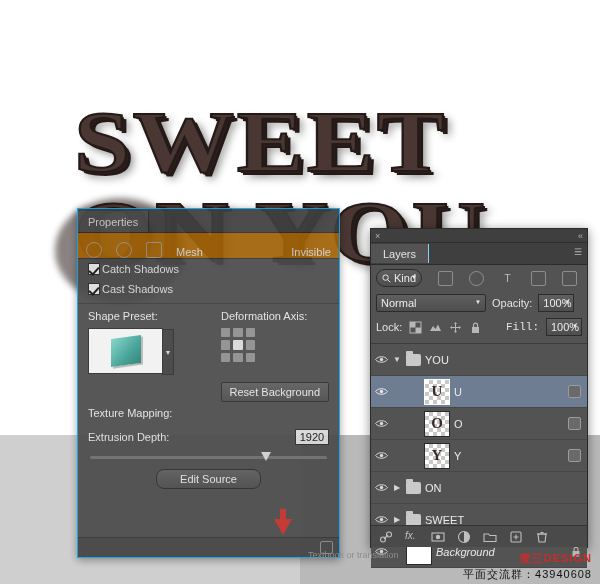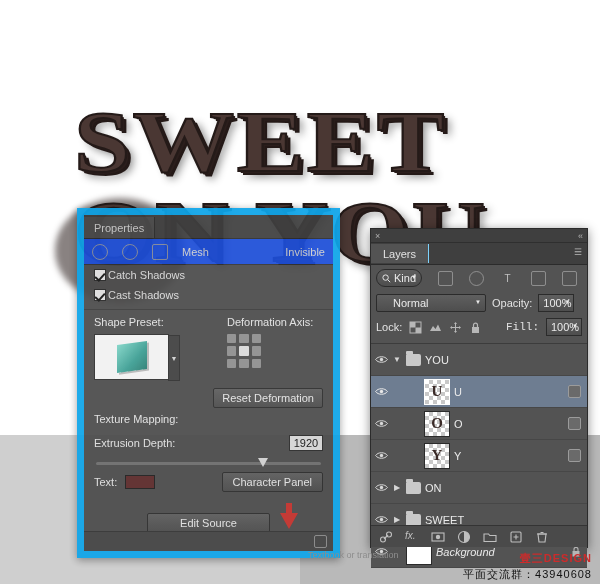--- a/index.html
+++ b/index.html
@@ -54,42 +54,42 @@
     position:absolute; left:55px; top:198px; width:130px; height:105px;
     border-radius:50%;
     background:rgba(40,28,26,.55);
     filter: blur(3px);
   }
 
   
   #properties-panel {
     position:absolute; left:77px; top:208px; width:263px; height:350px;
     background:#4b4b4b;
-    border:7px solid #0ea5e9;
+    border:1px solid #0ea5e9;
     box-shadow:0 2px 8px rgba(0,0,0,.4);
     opacity:.93;
   }
   #properties-tabbar {
     height:24px;
     background:#3f3f3f;
     display:flex; align-items:flex-end;
     border-bottom:1px solid #2d2d2d;
     position:relative;
   }
   .panel-tab {
     padding:5px 10px 4px 10px;
     font-size:11px;
     color:#c9c9c9;
     background:#4b4b4b;
     border-right:1px solid #2d2d2d;
   }
   #props-icon-row {
     height:26px;
-    background:#1d4ed8;
-    display:flex; align-items:center;
+    background:#a16207;
+    display:flex; align-items:flex-end;
     padding:0 8px;
     gap:14px;
     border-bottom:1px solid #333;
   }
   .props-icon {
     width:16px; height:16px;
     border:1px solid #9a9a9a;
     border-radius:2px;
     opacity:.85;
   }
@@ -210,21 +210,21 @@
     border-left:5px solid transparent;
     border-right:5px solid transparent;
     border-top:9px solid #d3d3d3;
   }
   #text-swatch {
     width:30px; height:14px;
     background:#5c2a2a;
     border:1px solid #1e1e1e;
   }
   #char-panel-btn { margin-left:auto; padding:3px 10px; }
-  #edit-source-btn { display:block; width:123px; margin:16px auto 0 auto; }
+  #edit-source-btn { display:block; width:105px; margin:10px auto 0 auto;border-radius:8px; }
   #red-arrow {
     position:absolute; left:196px; bottom:22px;
     width:0; height:0;
     border-left:9px solid transparent;
     border-right:9px solid transparent;
     border-top:16px solid #c4302b;
   }
   #red-arrow-stem {
     position:absolute; left:202px; bottom:36px;
     width:6px; height:12px; background:#c4302b;
@@ -301,21 +301,21 @@
   .mode-row {
     display:flex; align-items:center; gap:6px;
     padding:3px 5px;
     background:#535353;
   }
   #blend-select {
     width:110px; height:18px;
     background:linear-gradient(#5f5f5f,#4e4e4e);
     border:1px solid #2b2b2b; border-radius:2px;
     font-size:11px; color:#eaeaea;
-    display:flex; align-items:center; padding:0 16px;
+    display:flex; align-items:center; padding:0 4px;
     position:relative;
   }
   .opa-label { font-size:11px; color:#e2e2e2; }
   .opa-field {
     width:36px; height:18px;
     background:linear-gradient(#5f5f5f,#4e4e4e);
     border:1px solid #2b2b2b; border-radius:0;
     font-size:11px; color:#eaeaea;
     display:flex; align-items:center; justify-content:flex-start;
     padding-left:4px;
@@ -464,40 +464,35 @@
         <span class="deform-dot on"></span>
         <span class="deform-dot"></span>
         <span class="deform-dot"></span>
         <span class="deform-dot"></span>
         <span class="deform-dot"></span>
       </div>
     </div>
   </div>
 
   <div style="overflow:hidden;">
-    <div class="btn" id="reset-deform-btn">Reset Deformation</div>
+    <div class="btn" id="reset-deform-btn">Reset Background</div>
   </div>
 
   <div class="field-row">
     <span class="lbl">Texture Mapping:</span>
   </div>
 
   <div class="field-row" id="extrusion-row">
     <span class="lbl">Extrusion Depth:</span>
     <span class="numfield">1920</span>
   </div>
   <div id="slider-track">
     <span id="slider-thumb"></span>
   </div>
 
-  <div class="field-row">
-    <span class="lbl">Text:</span>
-    <span id="text-swatch"></span>
-    <span class="btn" id="char-panel-btn">Character Panel</span>
-  </div>
 
   <div class="btn" id="edit-source-btn">Edit Source</div>
 
   <div id="red-arrow-stem"></div>
   <div id="red-arrow"></div>
 
   <div id="props-footer">
     <span class="footer-ico"></span>
   </div>
 </div>

